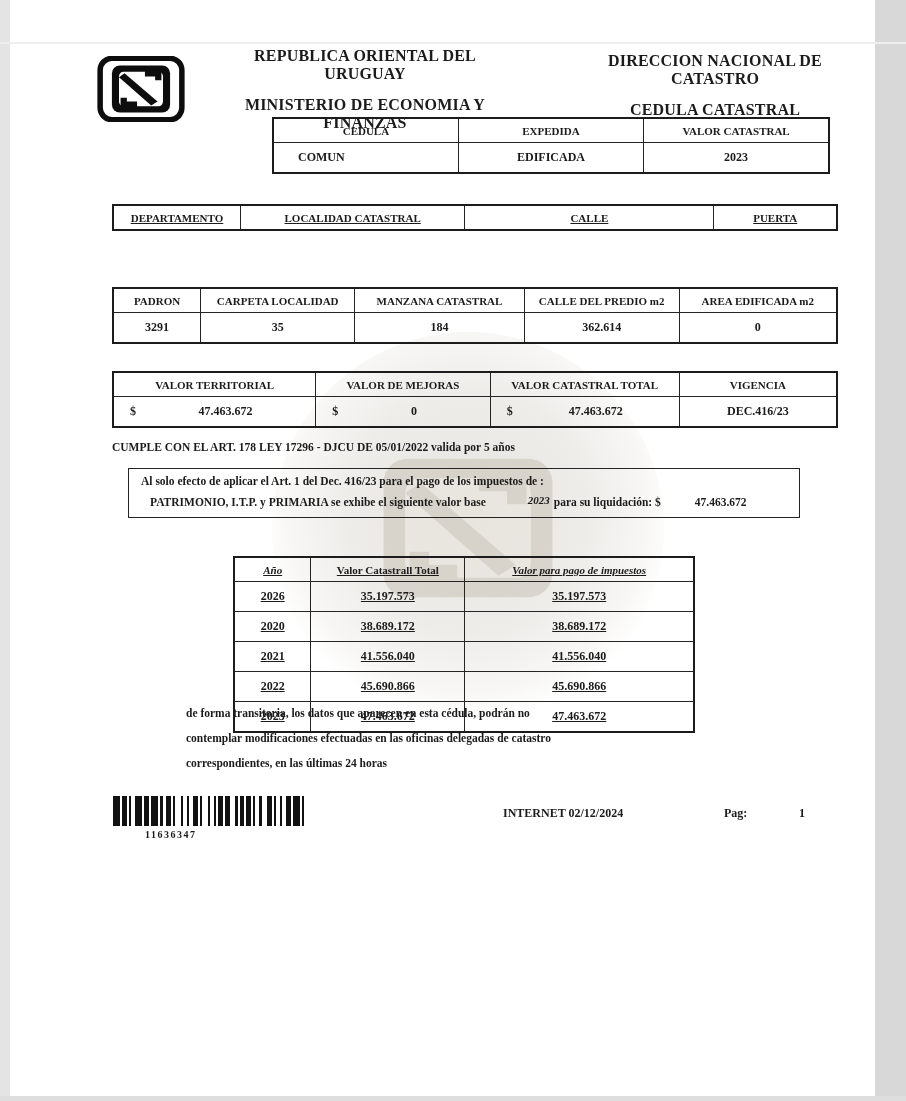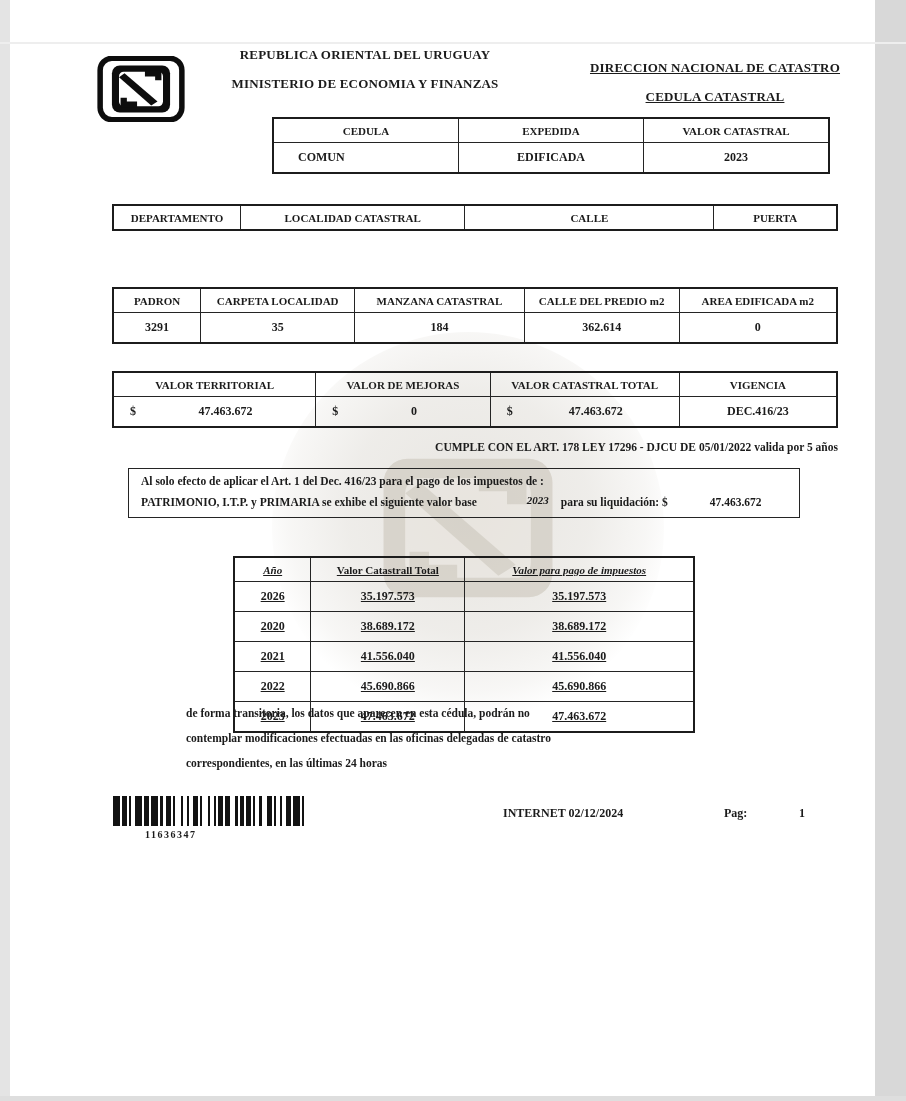--- a/index.html
+++ b/index.html
@@ -31,69 +31,69 @@
   .watermark .ink{fill:#c9c3b7;}
   .watermark .paper{fill:rgba(236,233,226,0.9);}
 
   .content{z-index:1;}
 
   
   .logo-box{left:95px;top:56px;width:92px;height:66px;}
   .logo-box svg{width:100%;height:100%;}
   .logo-box .ink{fill:#0d0d0d;}
   .logo-box .paper{fill:#ffffff;}
-  .hdr-block{text-align:center;font-size:13px;letter-spacing:0.2px;}
+  .hdr-block{text-align:center;font-size:16px;letter-spacing:0.2px;}
   .hdr-block p{margin:0 0 13px 0;}
   .hdr-left{left:222px;top:47px;width:286px;}
-  .hdr-right{left:572px;top:60px;width:286px;text-decoration:underline;}
+  .hdr-right{left:572px;top:52px;width:286px;}
 
   
   table.doc{border-collapse:collapse;table-layout:fixed;width:100%;background:transparent;}
   table.doc th,table.doc td{
     border:1.6px solid #242424;text-align:center;padding:0;
     font-weight:700;overflow:hidden;white-space:nowrap;
   }
   table.doc th{font-size:11px;height:23px;}
   table.doc td{font-size:12px;height:29px;}
 
   
   .regimen-wrap{left:272px;top:117px;width:558px;}
   .regimen-wrap table{border:2.6px solid #1c1c1c;}
   .regimen-wrap th,.regimen-wrap td{border-left:none;border-right:none;}
   .regimen-wrap th{border-bottom:2px solid #1c1c1c;height:21px;}
   .regimen-wrap td{height:28px;}
   .regimen-wrap td.val-left{text-align:left;padding-left:24px;}
 
   .loc-wrap{left:112px;top:204px;width:726px;}
-  .loc-wrap table{border:2.2px solid #1c1c1c;}
+  .loc-wrap table{border:2.2px solid #1c1c1c;text-decoration:underline;}
   .loc-wrap col.c1{width:17.6%;} .loc-wrap col.c2{width:31%;}
   .loc-wrap col.c3{width:34.4%;} .loc-wrap col.c4{width:17%;}
 
   .parcel-wrap{left:112px;top:287px;width:726px;}
   .parcel-wrap table{border:2.2px solid #1c1c1c;}
   .parcel-wrap col.c1{width:12.1%;} .parcel-wrap col.c2{width:21.3%;}
   .parcel-wrap col.c3{width:23.4%;} .parcel-wrap col.c4{width:21.4%;}
   .parcel-wrap col.c5{width:21.8%;}
 
   .value-wrap{left:112px;top:371px;width:726px;}
   .value-wrap table{border:2.2px solid #1c1c1c;}
   .value-wrap col.c1{width:28%;} .value-wrap col.c2{width:24.1%;}
   .value-wrap col.c3{width:26.1%;} .value-wrap col.c4{width:21.8%;}
   .money{display:flex;align-items:center;}
   .money .sym{padding-left:16px;}
   .money .amt{flex:1;text-align:center;}
 
-  .compliance{left:112px;top:441px;width:726px;text-align:right;font-size:11.5px;}
+  .compliance{left:112px;top:441px;width:726px;text-align:left;font-size:11.5px;}
 
   .tax-box{
     left:128px;top:468px;width:646px;height:38px;
     border:1.8px solid #242424;padding:6px 12px 4px 12px;font-size:11.5px;
   }
   .tax-box .l1{margin:0 0 9px 0;font-family:Liberation Serif, serif;}
-  .tax-box .l2{margin:0;display:flex;align-items:flex-end;gap:8px;}
+  .tax-box .l2{margin:9px;display:flex;align-items:flex-end;}
   .tax-box .year{font-style:italic;font-size:11px;margin:0 4px 0 42px;position:relative;top:-2px;}
   .tax-box .amount{margin-left:34px;}
 
   .hist-wrap{left:233px;top:556px;width:462px;text-decoration:underline;}
   .hist-wrap table{border:2px solid #1c1c1c;}
   .hist-wrap col.c1{width:16.7%;} .hist-wrap col.c2{width:33.5%;}
   .hist-wrap col.c3{width:49.8%;}
   .hist-wrap th{font-size:10.5px;height:19px;}
   .hist-wrap th.it{font-style:italic;}
   .hist-wrap td{font-size:11px;height:19.5px;}

